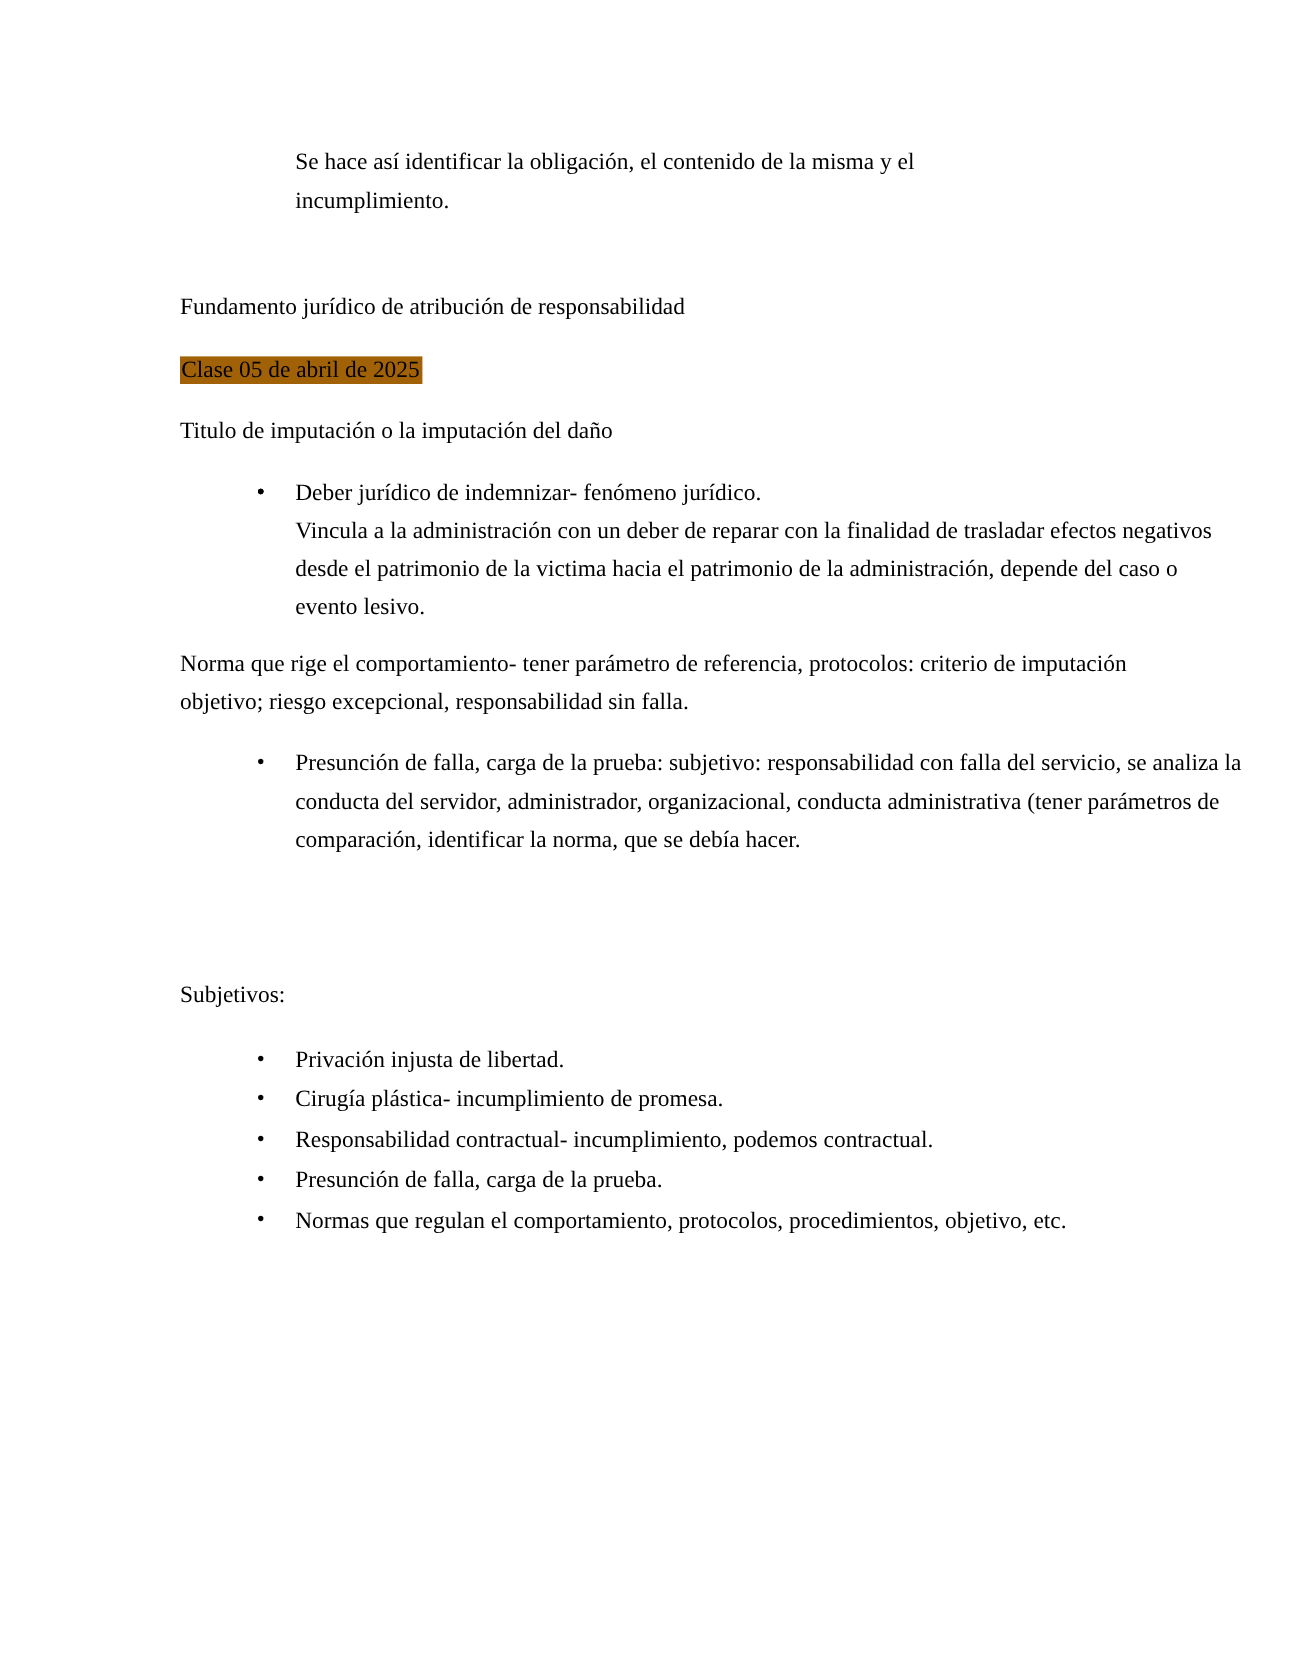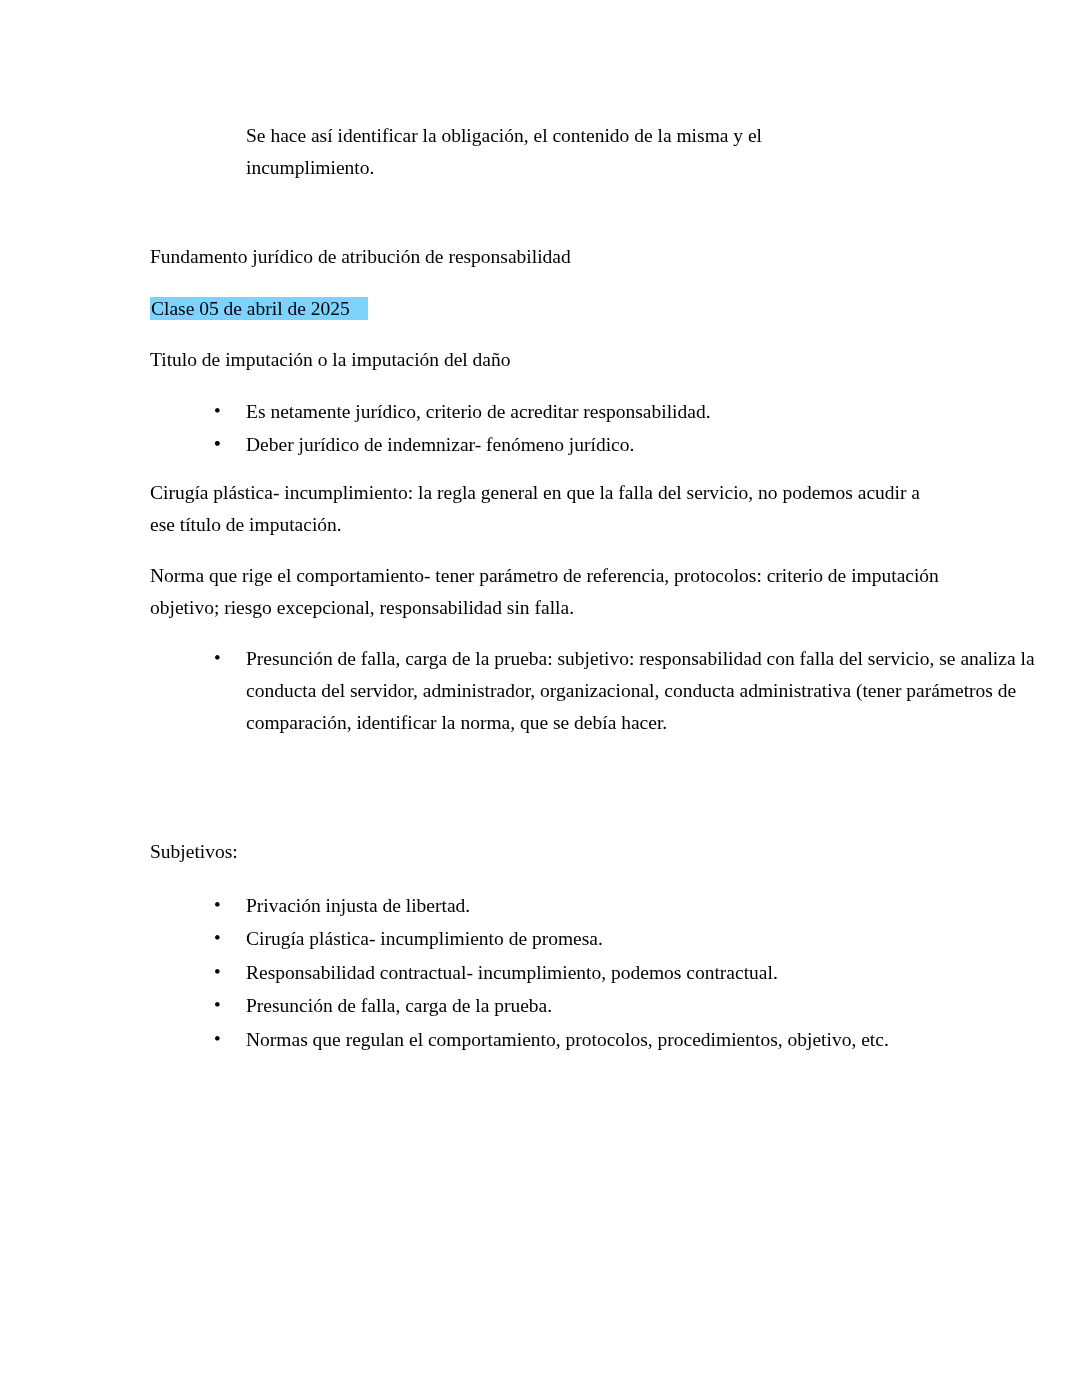--- a/index.html
+++ b/index.html
@@ -36,23 +36,23 @@
 
   p.para {
     margin: 0 14px 20px 0;
     width: 790px;
   }
   p.para-tight {
     margin: 0 0 8px 0;
     width: 790px;
   }
   .highlight {
-    background: #7dd3fc;
+    background: #a16207;
     display: inline;
-    padding: 1px 18px 1px 1px;
+    padding: 1px 2px 1px 1px;
   }
   ul.bullets {
     list-style: none;
     margin: 0;
     padding: 0;
   }
   ul.bullets > li {
     position: relative;
     margin: 0 0 2px 0;
     padding-left: 96px;
@@ -87,34 +87,33 @@
 
     <p class="para">Fundamento jurídico de atribución de responsabilidad</p>
 
     <p class="para"><span class="highlight">Clase 05 de abril de 2025</span></p>
 
     <p class="para">Titulo de imputación o la imputación del daño</p>
 
     <ul class="bullets list-block">
       <li>
         <span class="dot">•</span>
-        <span class="txt">Es netamente jurídico, criterio de acreditar responsabilidad.</span>
       </li>
       <li>
         <span class="dot">•</span>
       </li>
       <li>
         <span class="dot">•</span>
         <span class="txt">Deber jurídico de indemnizar- fenómeno jurídico.</span>
+        <span class="sub-line">Vincula a la administración con un deber de reparar con la finalidad de trasladar efectos negativos desde el patrimonio de la victima hacia el patrimonio de la administración, depende del caso o evento lesivo.</span>
       </li>
     </ul>
 
     <div class="spacer-sm"></div>
 
-    <p class="para">Cirugía plástica- incumplimiento: la regla general en que la falla del servicio, no podemos acudir a ese título de imputación.</p>
 
 
     <p class="para">Norma que rige el comportamiento- tener parámetro de referencia, protocolos: criterio de imputación objetivo; riesgo excepcional, responsabilidad sin falla.</p>
 
     <ul class="bullets list-block">
       <li>
         <span class="dot">•</span>
         <span class="txt">Presunción de falla, carga de la prueba: subjetivo: responsabilidad con falla del servicio, se analiza la conducta del servidor, administrador, organizacional, conducta administrativa (tener parámetros de comparación, identificar la norma, que se debía hacer.</span>
       </li>
     </ul>

